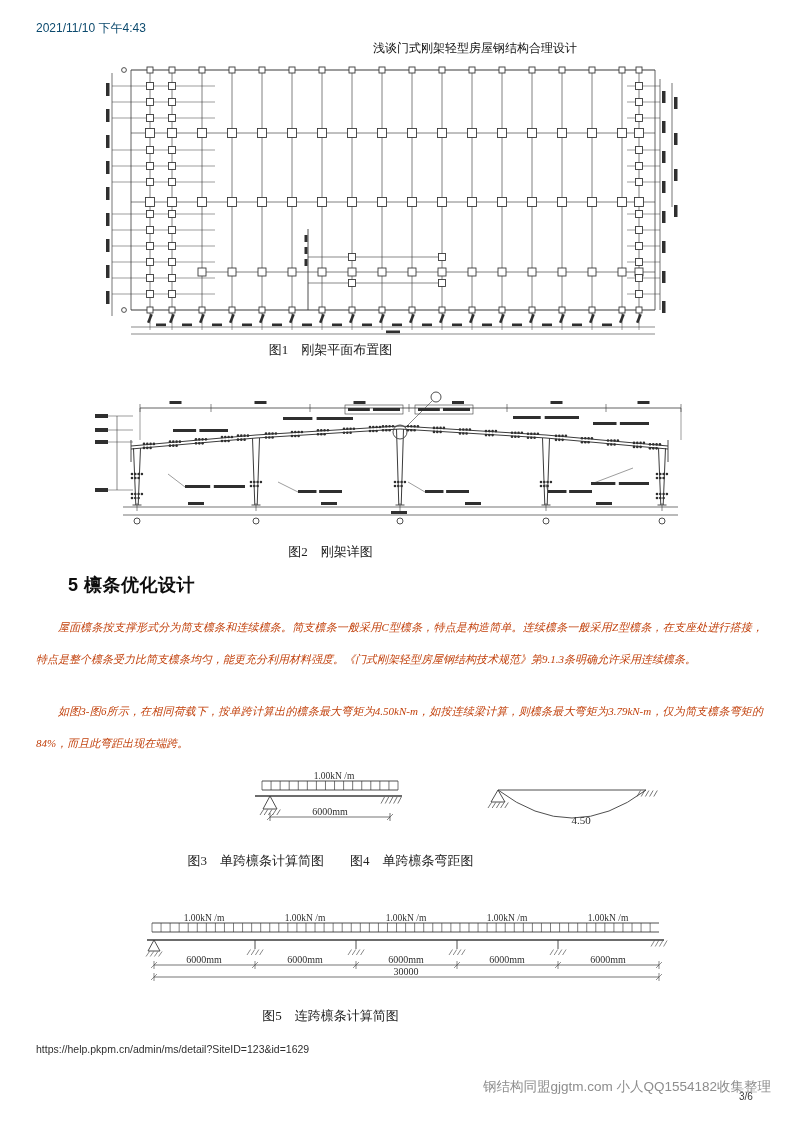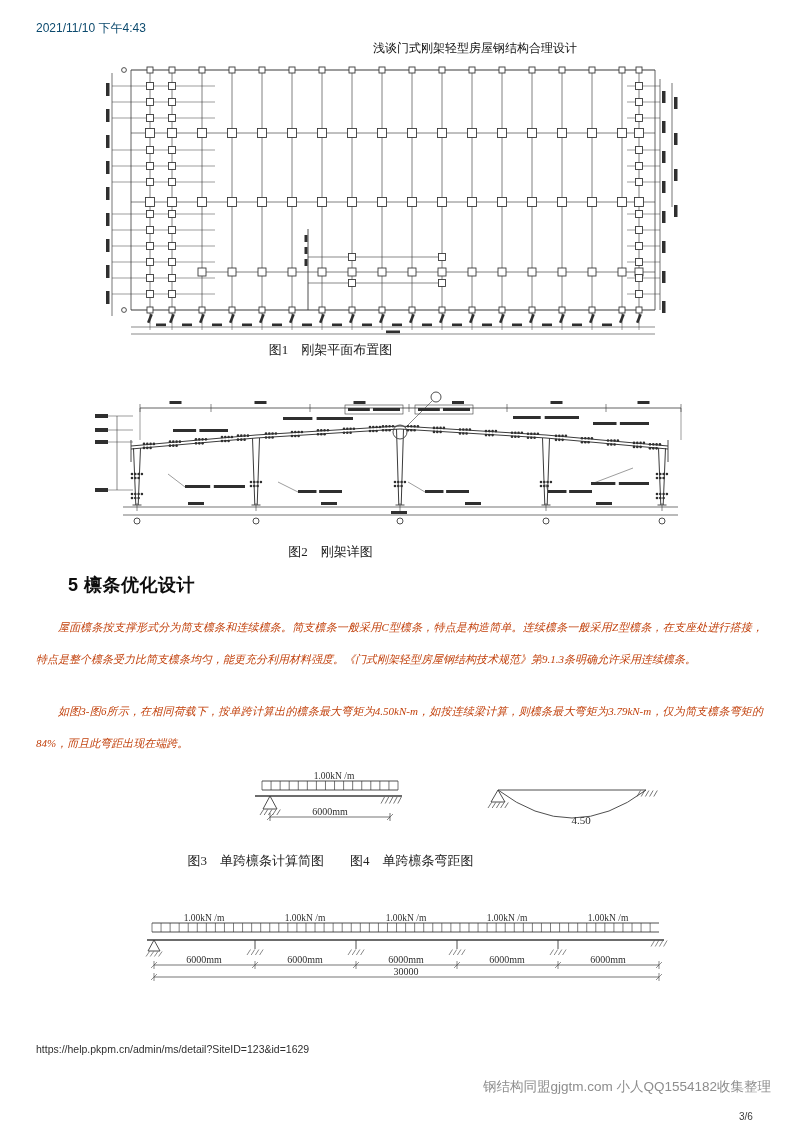--- a/index.html
+++ b/index.html
@@ -16,21 +16,21 @@
           font-family:Liberation Serif, serif;white-space:pre;}
   .sec-heading{position:absolute;left:43px;top:573px;font-family:"Liberation Sans",sans-serif;
           font-size:18px;font-weight:bold;color:#0d0d0d;letter-spacing:.5px;margin-left:25px;}
   .body-para{position:absolute;left:36px;width:727px;font-size:11px;line-height:31.5px;
           text-align:justify;text-indent:2em;color:#c2410c;font-style:italic;}
   .ft-url{position:absolute;left:36px;top:1043px;font-family:"Liberation Sans",sans-serif;
           font-size:10.5px;color:#2f2f2f;}
   .ft-wm{position:absolute;right:22px;top:1078px;font-family:"Liberation Sans",sans-serif;
           font-size:13.5px;color:#8d8d8d;white-space:nowrap;}
   .ft-page{position:absolute;left:739px;top:1091px;font-family:"Liberation Sans",sans-serif;
-          font-size:10px;color:#3a3a3a;margin-top:20px;}
+          font-size:10px;color:#3a3a3a;}
 </style>
 </head>
 <body>
 
 <div class="page">
 
   <div class="hdr-dt">2021/11/10 下午4:43</div>
   <div class="hdr-title">浅谈门式刚架轻型房屋钢结构合理设计</div>
 
   <svg id="fig1" class="fig" style="left:103px;top:57px;width:600px;height:280px" viewBox="0 0 600 280">
@@ -779,18 +779,19 @@
       <text x="266" y="8" font-size="9.5" text-anchor="middle">1.00kN /m</text>
       <text x="367" y="8" font-size="9.5" text-anchor="middle">1.00kN /m</text>
       <text x="468" y="8" font-size="9.5" text-anchor="middle">1.00kN /m</text>
       <text x="64" y="50" font-size="10" text-anchor="middle">6000mm</text>
       <text x="165" y="50" font-size="10" text-anchor="middle">6000mm</text>
       <text x="266" y="50" font-size="10" text-anchor="middle">6000mm</text>
       <text x="367" y="50" font-size="10" text-anchor="middle">6000mm</text>
       <text x="468" y="50" font-size="10" text-anchor="middle">6000mm</text>
       <text x="266" y="62" font-size="10" text-anchor="middle">30000</text>
     </svg>
+  <div class="caption" style="top:1007px">图5　连跨檩条计算简图</div>
 
   <div class="ft-url">https://help.pkpm.cn/admin/ms/detail?SiteID=123&amp;id=1629</div>
   <div class="ft-wm">钢结构同盟gjgtm.com 小人QQ1554182收集整理</div>
   <div class="ft-page">3/6</div>
 
 </div>
 
 </body></html>

